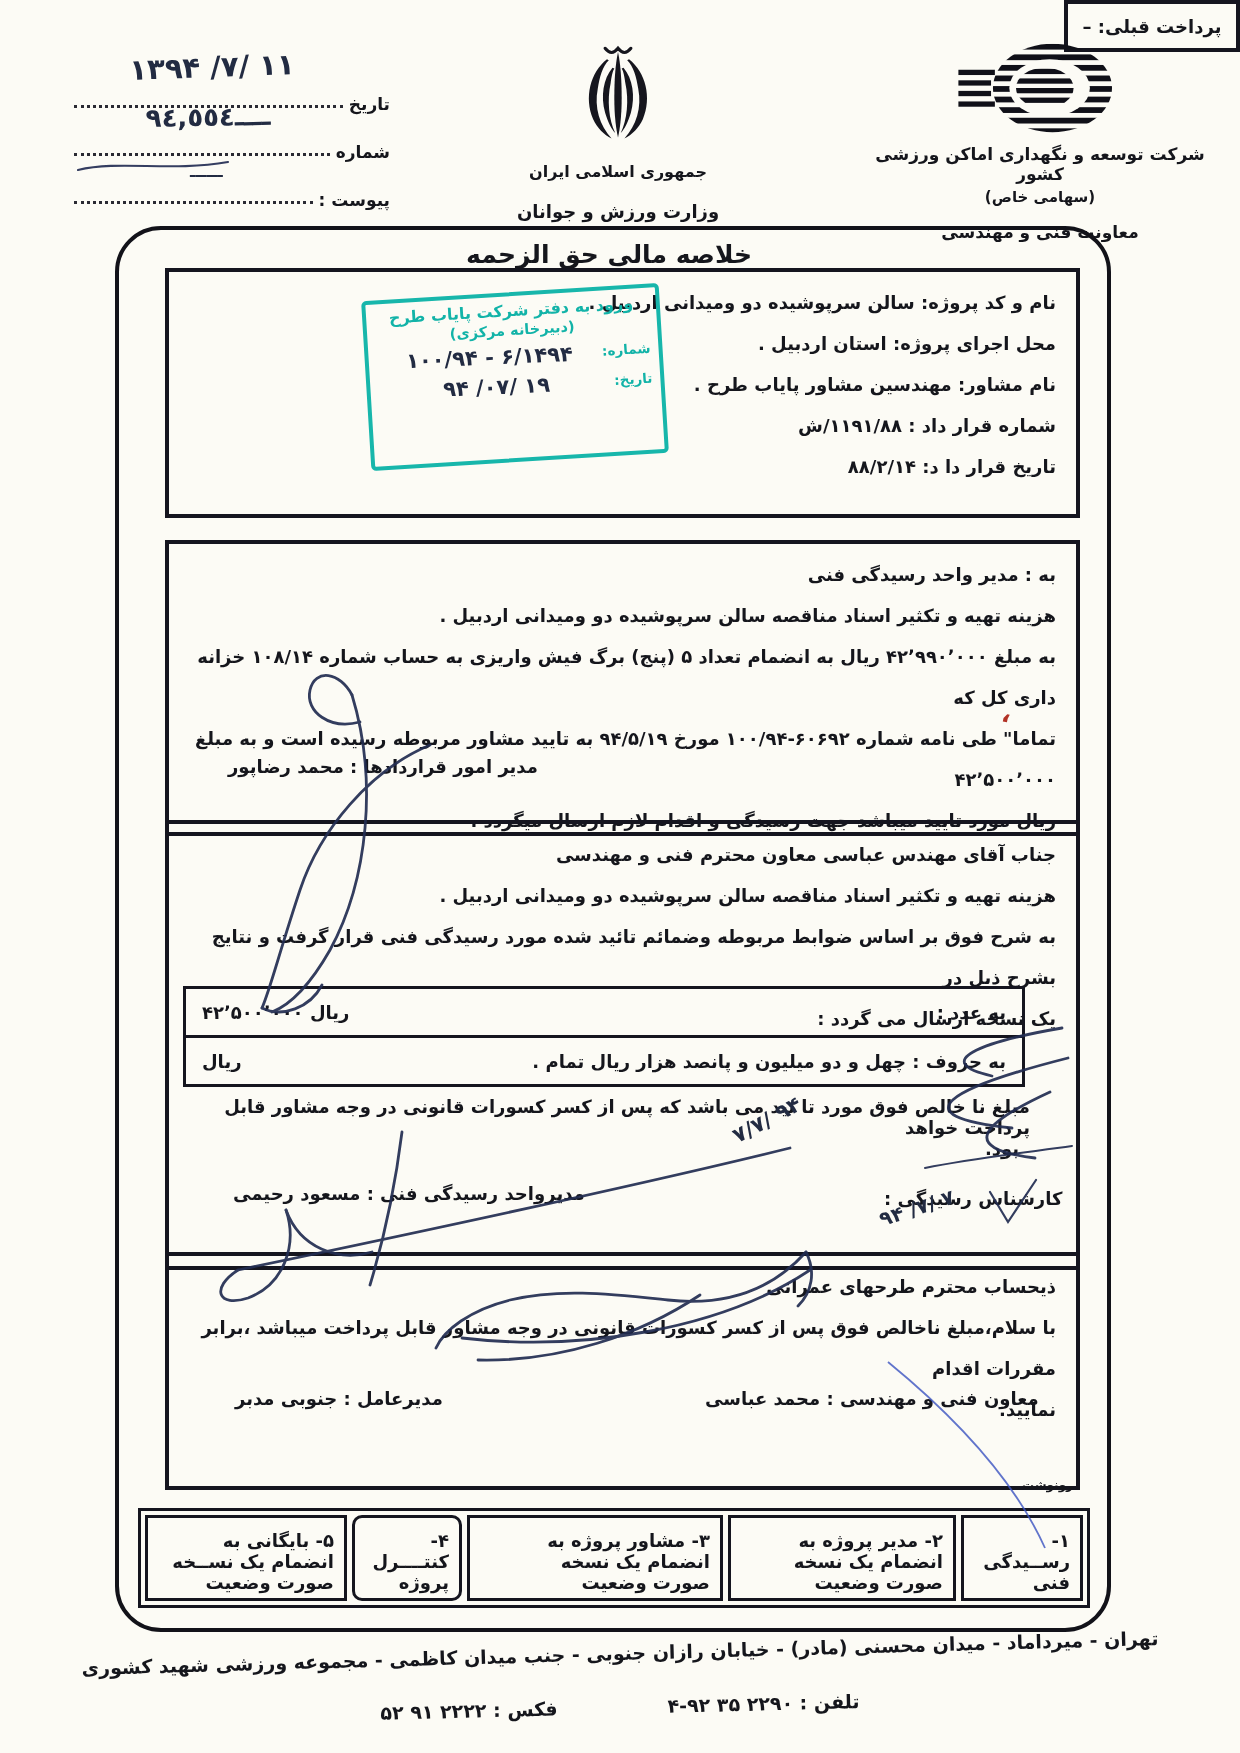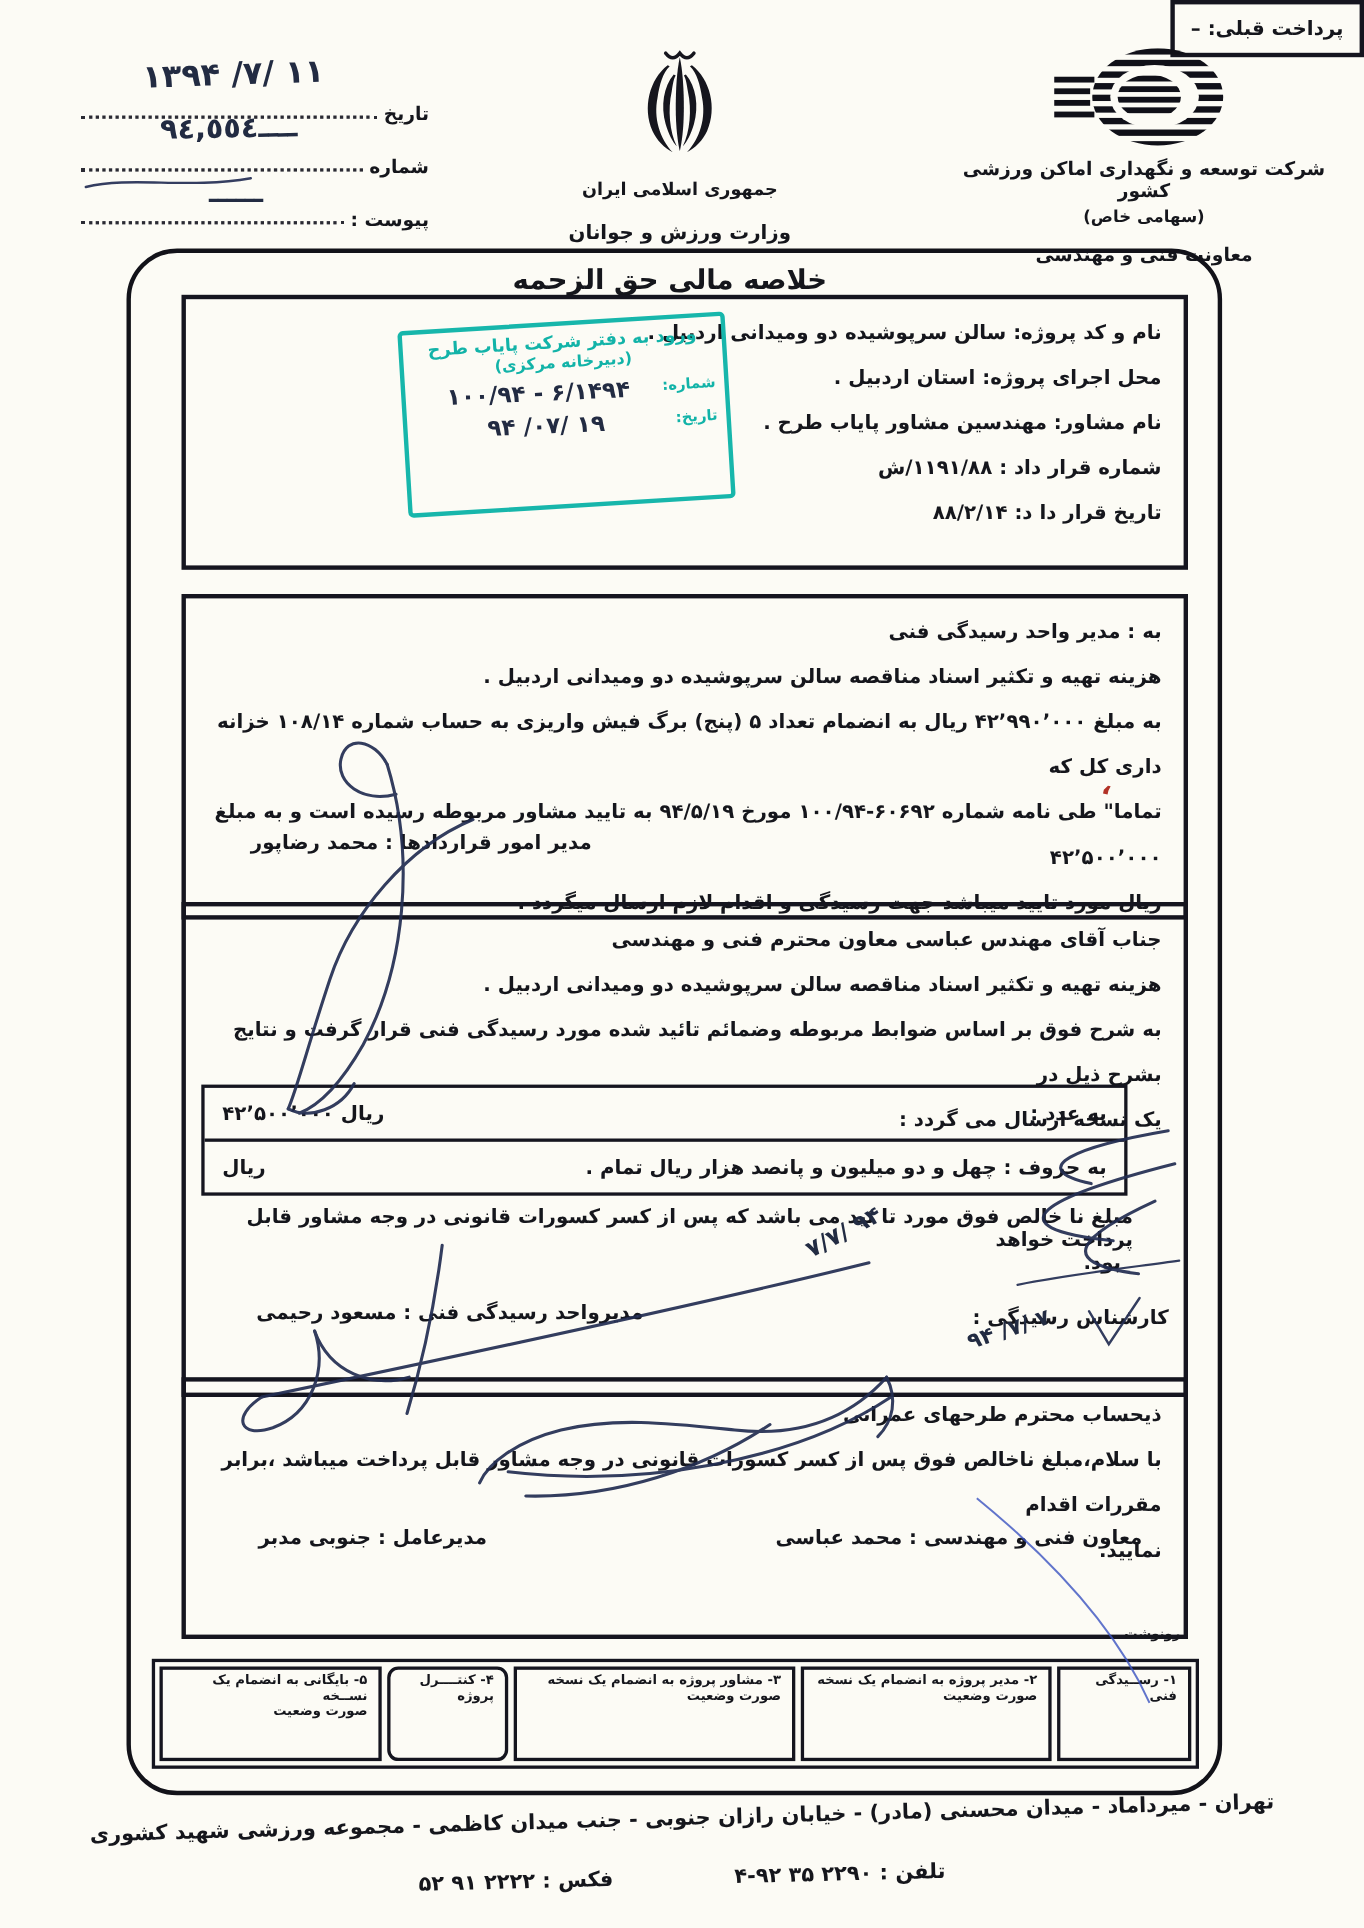--- a/index.html
+++ b/index.html
@@ -11,21 +11,21 @@
   .abs{position:absolute;}
   .b{font-weight:700;}
   
   .hdr-left{left:70px;top:66px;width:322px;font-size:17px;font-weight:700;}
   .hdr-row{position:relative;height:48px;display:flex;align-items:flex-end;}
   .hdr-row .lbl{order:0;white-space:nowrap;padding-right:2px;}
   .hdr-row .dots{flex:1;border-bottom:3px dotted #2a2a33;margin:0 6px 6px 4px;height:20px;}
   .hand{color:#222b42;font-weight:700;direction:ltr;unicode-bidi:isolate;}
   .hw-date{left:-8px;top:-16px;width:300px;font-size:29px;transform:rotate(-2deg);text-align:center;}
   .hw-num{left:-12px;top:36px;width:300px;font-size:26px;transform:rotate(-1deg);text-align:center;}
-  .hw-piv{left:120px;top:96px;font-size:24px;}
+  .hw-piv{left:120px;top:96px;font-size:16px;}
   .hdr-center{left:468px;top:42px;width:300px;text-align:center;}
   .hdr-center .country{font-size:16px;font-weight:700;margin-top:4px;}
   .hdr-center .ministry{font-size:18px;font-weight:700;margin-top:20px;}
   .hdr-right{left:860px;top:40px;width:360px;text-align:center;right:auto;}
   .hdr-right .company{font-size:17px;font-weight:700;margin-top:4px;}
   .hdr-right .ctype{font-size:15px;font-weight:700;margin-top:4px;}
   .hdr-right .dept{font-size:17px;font-weight:700;margin-top:16px;}
   
   .frame{left:115px;top:226px;width:988px;height:1398px;border:4px solid #121219;border-radius:46px;}
   .title{left:115px;top:240px;width:988px;text-align:center;font-size:25px;font-weight:700;letter-spacing:.5px;}
@@ -49,21 +49,21 @@
   .sec4{top:1252px;height:210px;}
   .signer{position:absolute;font-size:18px;font-weight:700;white-space:nowrap;}
   
   .amt{left:183px;top:986px;width:836px;border:3px solid #15151f;}
   .amt-row{display:flex;justify-content:space-between;align-items:center;height:46px;padding:0 16px;font-size:18px;font-weight:700;}
   .amt-row + .amt-row{border-top:3px solid #15151f;}
   .amt .val{direction:ltr;unicode-bidi:isolate;}
   
   .cc-label{left:933px;top:1478px;width:140px;text-align:right;font-size:12px;font-weight:700;}
   .cc{left:138px;top:1508px;width:952px;height:100px;border:3px solid #15151f;display:flex;gap:5px;padding:4px;box-sizing:border-box;}
-  .cc .cell{border:3px solid #15151f;padding:2px 10px;font-size:12px;font-weight:700;text-align:right;box-sizing:border-box;}
+  .cc .cell{border:3px solid #15151f;padding:12px 10px;font-size:18px;font-weight:700;text-align:right;box-sizing:border-box;}
   .cc .cell .l2{}
   
   .addr{left:60px;top:1642px;width:1120px;text-align:center;font-size:19px;font-weight:700;transform:rotate(-1.6deg);}
   .phones{left:160px;top:1696px;width:920px;display:flex;justify-content:center;gap:110px;font-size:19px;font-weight:700;transform:rotate(-1.4deg);}
   .redmark{left:1002px;top:700px;font-size:24px;color:#b23226;font-weight:700;transform:rotate(12deg);}
   .hw-sm{position:absolute;color:#222b42;font-weight:700;direction:ltr;unicode-bidi:isolate;}
   .ink{position:absolute;left:0;top:0;pointer-events:none;}
 </style>
 </head>
 <body>

